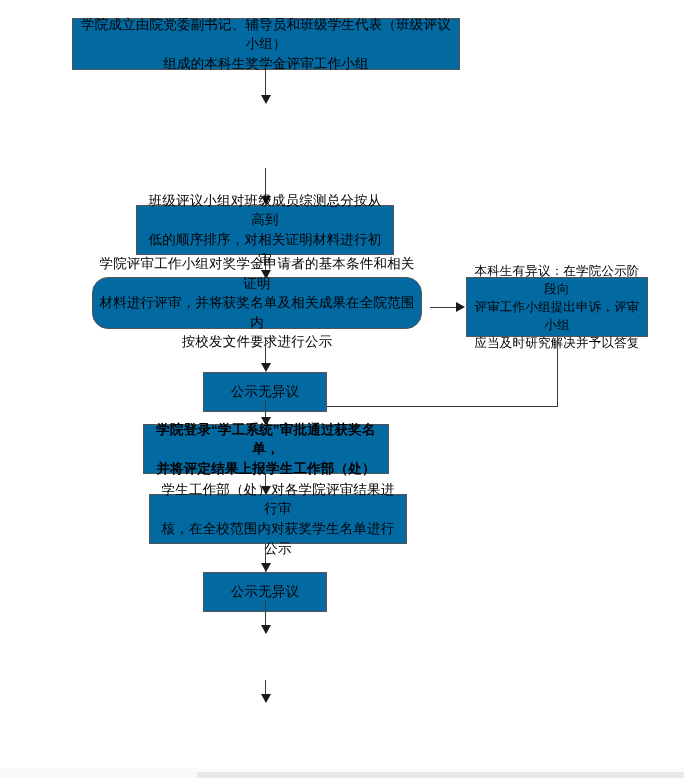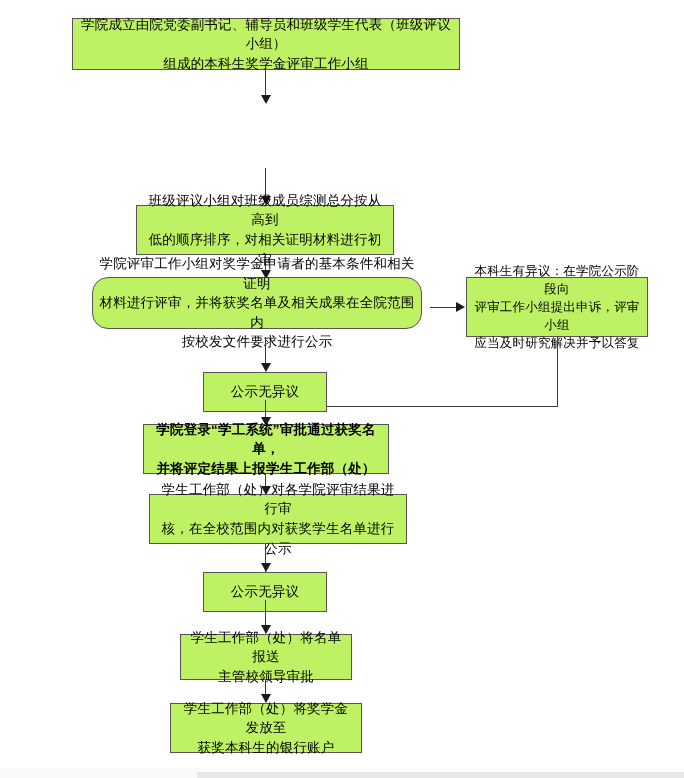--- a/index.html
+++ b/index.html
@@ -14,21 +14,21 @@
     position: relative;
     width: 684px;
     height: 778px;
     background: #ffffff;
     overflow: hidden;
   }
   .node {
     position: absolute;
     box-sizing: border-box;
     border: 1px solid #555555;
-    background: #bef264;
+    background: #0369a1;
     color: #000000;
     display: flex;
     align-items: center;
     justify-content: flex-start;
     text-align: center;
     font-size: 13.5px;
     line-height: 1.45;
     letter-spacing: 0.2px;
     padding: 19px 6px;
   }
@@ -134,28 +134,20 @@
   </div>
   <div class="vline" style="left:265px; top:544px; height:28px;"></div>
   <div class="arrow-down" style="left:261px; top:563px;"></div>
 
   <div class="node" style="left:203px; top:572px; width:124px; height:28px;">
     <span class="txt">公示无异议</span>
   </div>
   <div class="vline" style="left:265px; top:600px; height:33px;"></div>
   <div class="arrow-down" style="left:261px; top:625px;"></div>
 
-  <div class="node" style="left:180px; top:634px; width:172px; height:46px;">
-    <span class="txt">学生工作部（处）将名单报送
-主管校领导审批</span>
-  </div>
   <div class="vline" style="left:265px; top:680px; height:22px;"></div>
   <div class="arrow-down" style="left:261px; top:694px;"></div>
 
-  <div class="node" style="left:170px; top:703px; width:192px; height:50px;">
-    <span class="txt">学生工作部（处）将奖学金发放至
-获奖本科生的银行账户</span>
-  </div>
 
   <div class="footer-strip" style="left:0px; top:768px; width:684px; height:10px;"></div>
   <div class="footer-strip b" style="left:197px; top:772px; width:487px; height:6px;"></div>
 
 </div>
 
 </body></html>

